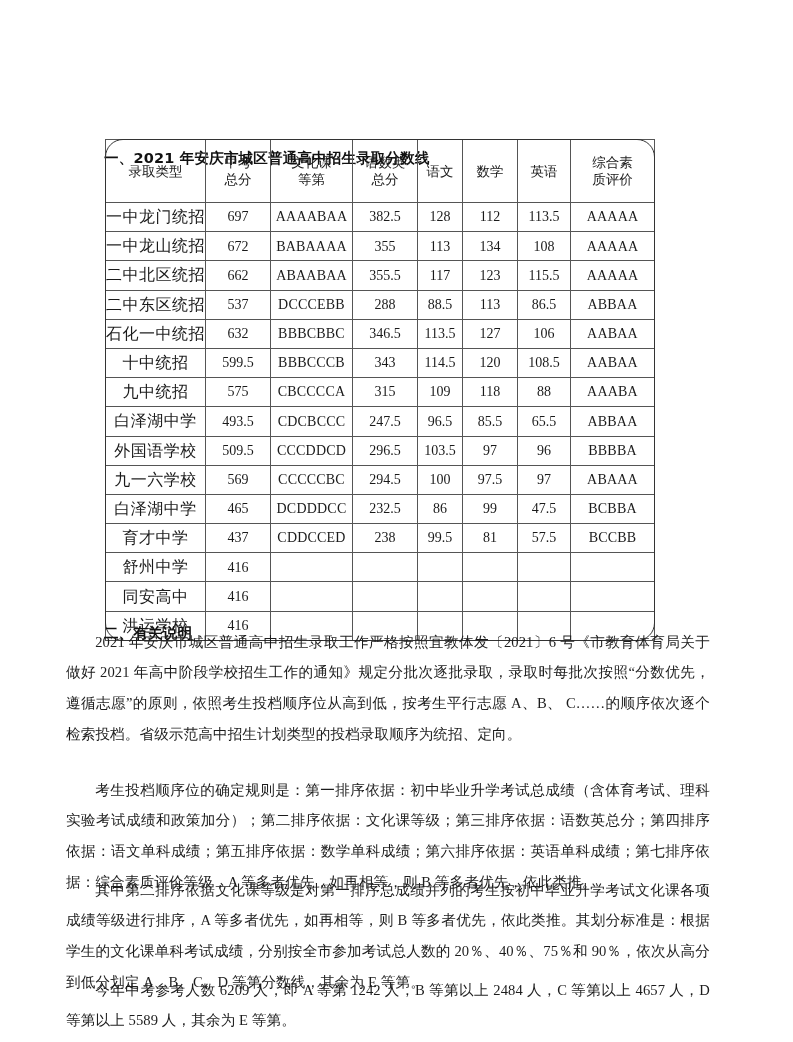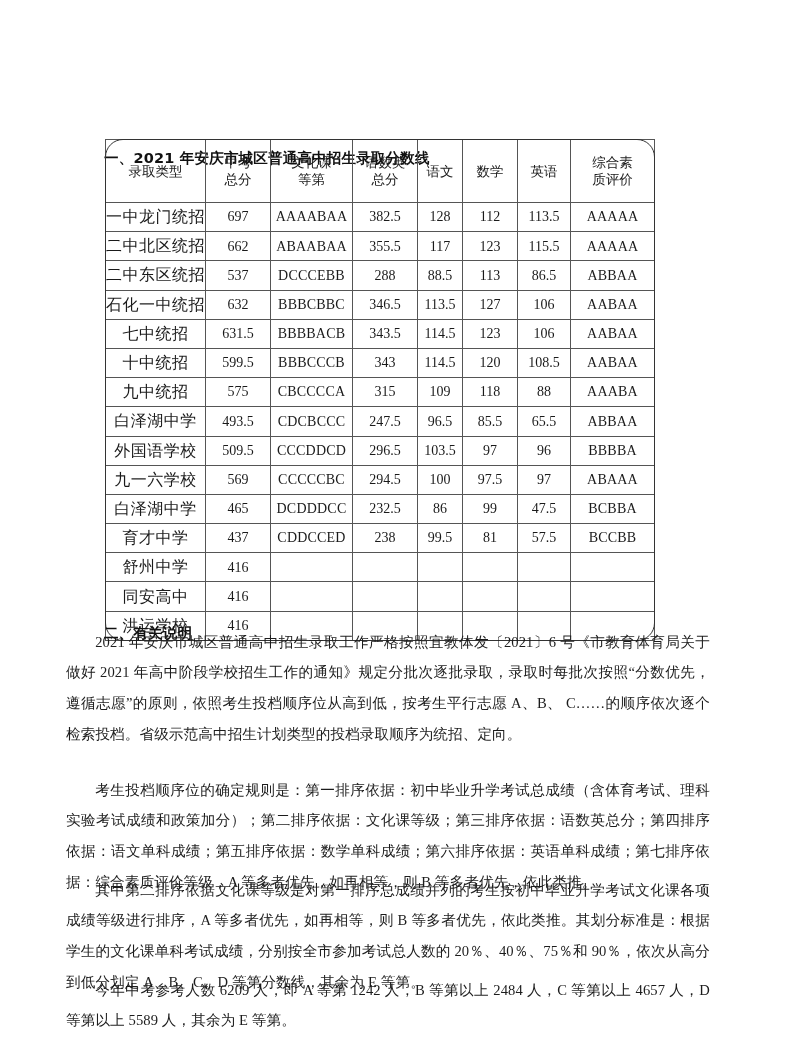--- a/index.html
+++ b/index.html
@@ -173,20 +173,30 @@
             <td class="cat">一中龙门统招</td>
             <td class="num">697</td>
             <td class="grade">AAAABAA</td>
             <td class="num">382.5</td>
             <td class="num">128</td>
             <td class="num">112</td>
             <td class="num">113.5</td>
             <td class="grade">AAAAA</td>
           </tr>
           <tr>
+            <td class="cat">一中龙山统招</td>
+            <td class="num">672</td>
+            <td class="grade">BABAAAA</td>
+            <td class="num">355</td>
+            <td class="num">113</td>
+            <td class="num">134</td>
+            <td class="num">108</td>
+            <td class="grade">AAAAA</td>
+          </tr>
+          <tr>
             <td class="cat">二中北区统招</td>
             <td class="num">662</td>
             <td class="grade">ABAABAA</td>
             <td class="num">355.5</td>
             <td class="num">117</td>
             <td class="num">123</td>
             <td class="num">115.5</td>
             <td class="grade">AAAAA</td>
           </tr>
           <tr>
@@ -203,30 +213,20 @@
             <td class="cat">石化一中统招</td>
             <td class="num">632</td>
             <td class="grade">BBBCBBC</td>
             <td class="num">346.5</td>
             <td class="num">113.5</td>
             <td class="num">127</td>
             <td class="num">106</td>
             <td class="grade">AABAA</td>
           </tr>
           <tr>
-            <td class="cat">七中统招</td>
-            <td class="num">631.5</td>
-            <td class="grade">BBBBACB</td>
-            <td class="num">343.5</td>
-            <td class="num">114.5</td>
-            <td class="num">123</td>
-            <td class="num">106</td>
-            <td class="grade">AABAA</td>
-          </tr>
-          <tr>
             <td class="cat">十中统招</td>
             <td class="num">599.5</td>
             <td class="grade">BBBCCCB</td>
             <td class="num">343</td>
             <td class="num">114.5</td>
             <td class="num">120</td>
             <td class="num">108.5</td>
             <td class="grade">AABAA</td>
           </tr>
           <tr>

